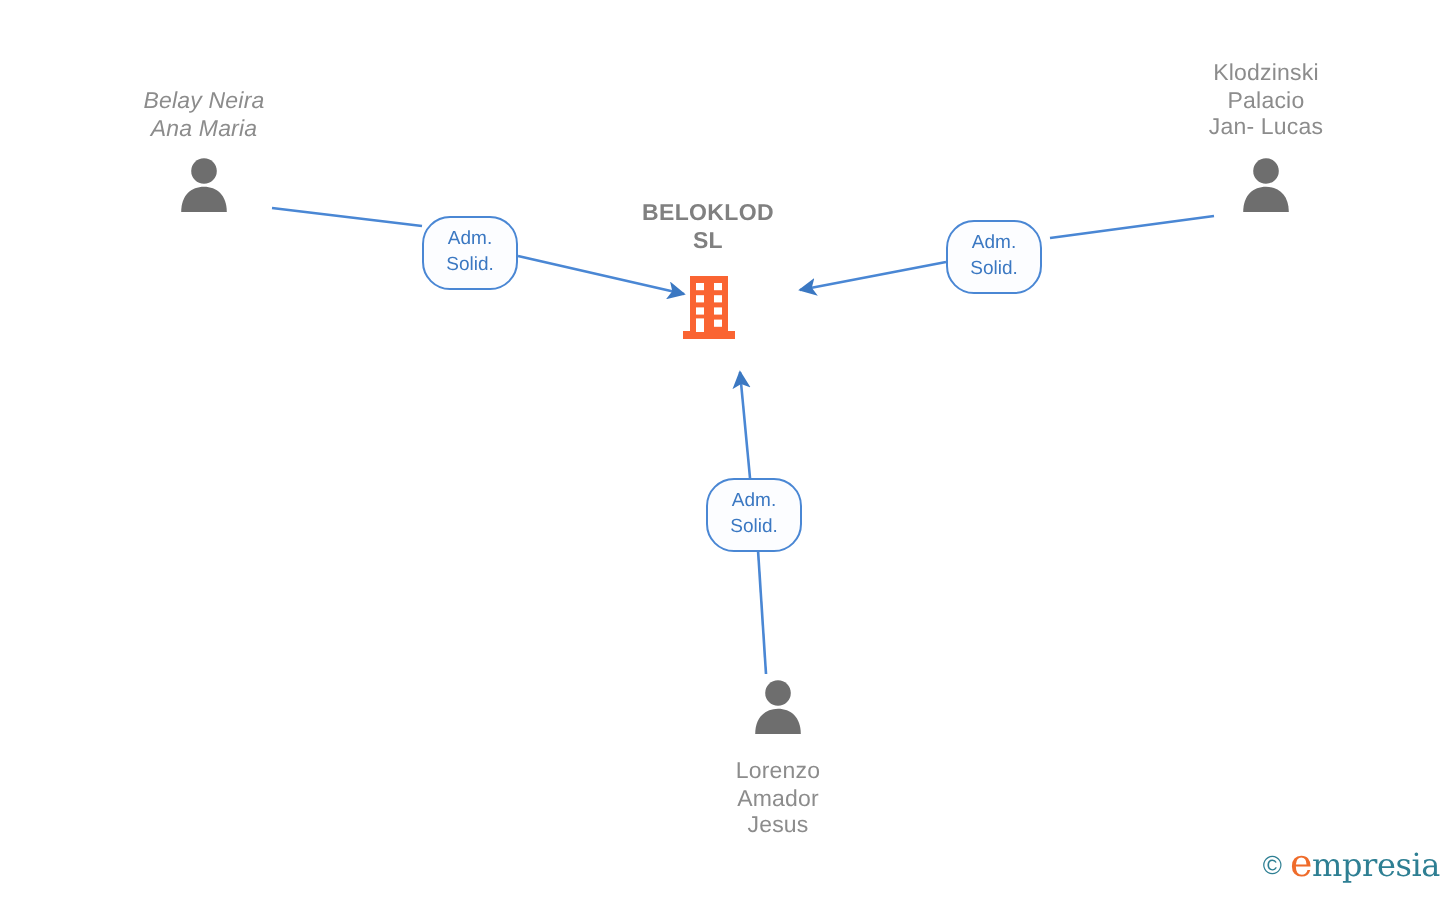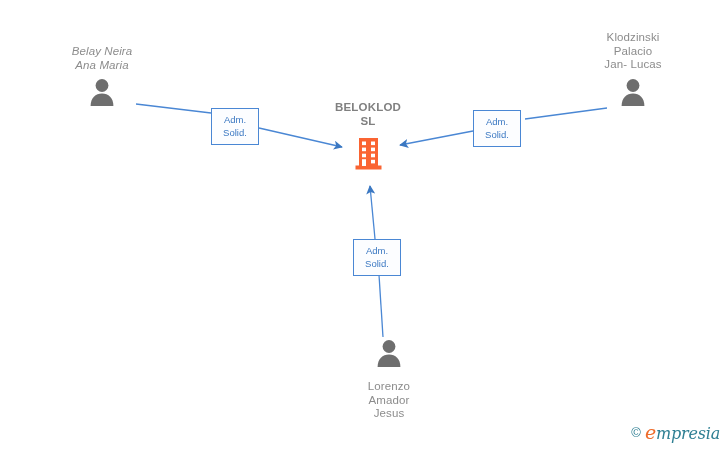--- a/index.html
+++ b/index.html
@@ -47,21 +47,21 @@
     height: 30px;
     margin: 0 auto;
     display: block;
   }
   .person-node.label-above .person-icon { margin-top: 4px; }
   .person-node.label-below .person-label { margin-top: 13px; }
 
   
   #company-node {
     position: absolute;
-    left: 308px;
+    left: 294px;
     top: 101px;
     width: 120px;
     text-align: center;
   }
   #company-name {
     color: #808080;
     font-size: 11.5px;
     font-weight: bold;
     line-height: 13.5px;
     white-space: pre-line;
@@ -71,21 +71,21 @@
     width: 27px;
     height: 34px;
     margin: 8px auto 0;
     display: block;
   }
 
   
   .edge-label {
     position: absolute;
     border: 1px solid #4a87d4;
-    border-radius: 0;
+    border-radius: 14px;
     background: #fcfdff;
     color: #3b78c2;
     font-size: 9.5px;
     line-height: 13px;
     text-align: center;
     padding: 4px 7px 5px;
     white-space: pre-line;
     box-sizing: border-box;
   }
 
@@ -98,21 +98,20 @@
     align-items: center;
     gap: 4px;
   }
   #watermark-copyright {
     color: #2e7f93;
     font-size: 13px;
     line-height: 1;
   }
   #watermark-text {
     font-family: "DejaVu Serif", serif;
-    font-style: italic;
     font-size: 16px;
     line-height: 1;
     color: #2e7f93;
     letter-spacing: -.2px;
   }
   #watermark-text .wm-e {
     color: #ef6c2b;
     font-size: 19px;
   }
 </style>

